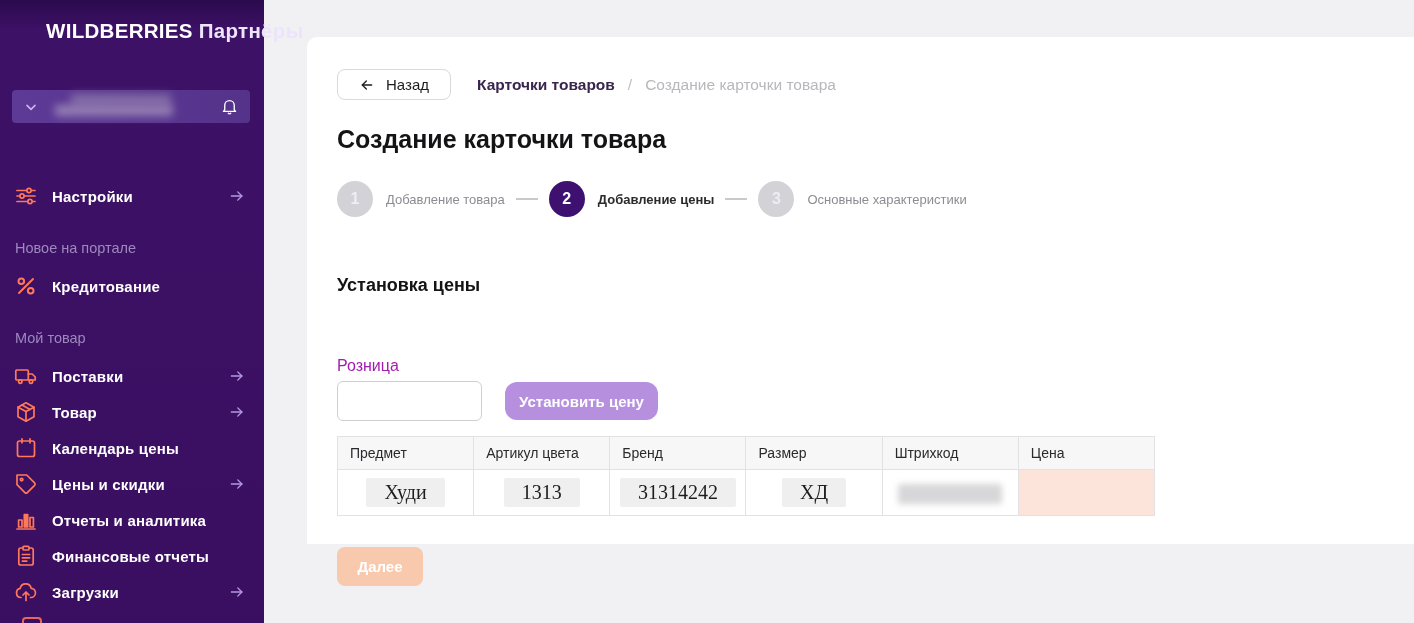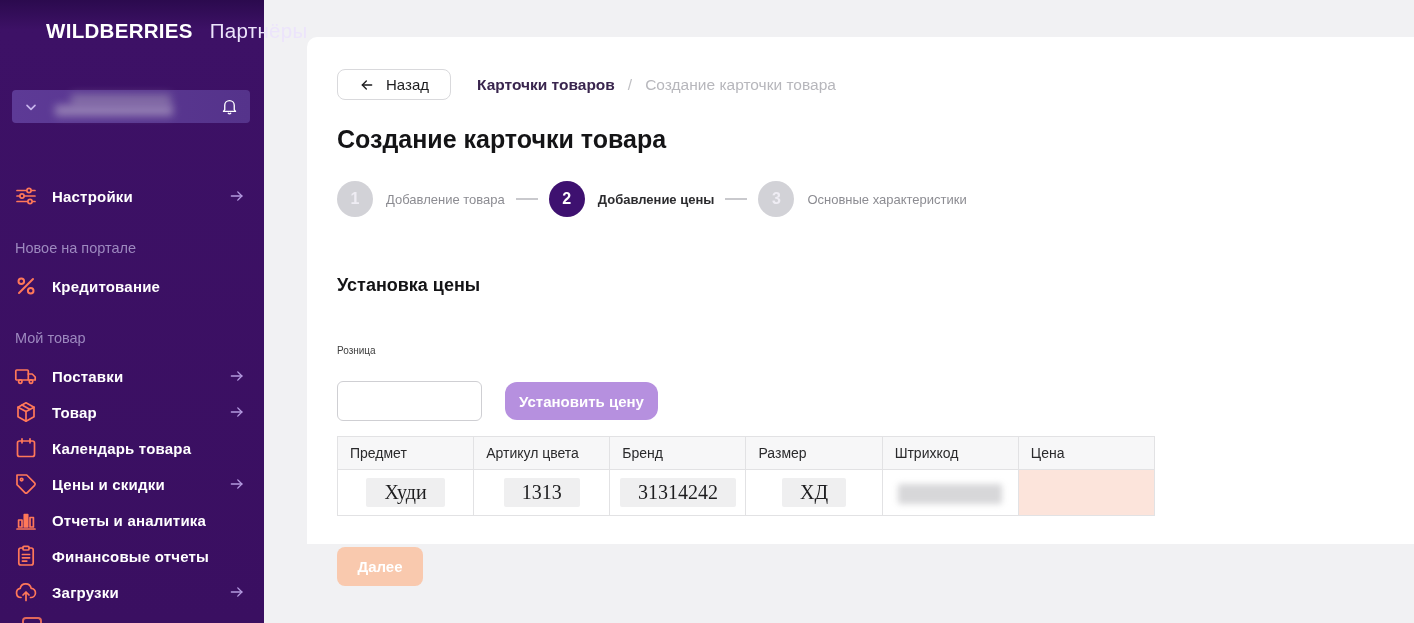--- a/index.html
+++ b/index.html
@@ -12,21 +12,21 @@
   }
 
   
   .sidebar {
     position:absolute; left:0; top:0; width:264px; height:623px;
     background:linear-gradient(180deg,#2b0a4e 0px,#3d1166 30px,#3a0f61 100%);
     color:#fff;
   }
   .logo { position:absolute; top:19px; left:14px; font-size:20.5px; letter-spacing:.3px; white-space:nowrap; }
   .logo .brand { font-weight:800; color:#fff;margin-left:32px; }
-  .logo .suffix { font-weight:400; color:#ece4fb; margin-left:17px; }
+  .logo .suffix { font-weight:700; color:#ece4fb; margin-left:6px; }
 
   .user-box {
     position:absolute; top:90px; left:12px; width:238px; height:33px;
     background:linear-gradient(90deg,#5d3a96,#55338b);
     border-radius:4px; display:flex; align-items:center; padding:0 11px; cursor:pointer;
   }
   .user-box .chev { width:16px; height:16px; flex:0 0 auto; }
   .redacted-name { position:relative; margin-left:16px; width:118px; height:18px; flex:0 0 auto; }
   .redacted-name .b1 { position:absolute; left:16px; top:-4px; width:100px; height:12px; background:#8f7cab; opacity:.75; filter:blur(4px); border-radius:2px; }
   .redacted-name .b2 { position:absolute; left:0; top:7px; width:118px; height:11px; background:#a492bd; opacity:.8; filter:blur(4px); border-radius:2px; }
@@ -73,21 +73,21 @@
   .step.inactive .step-circle { background:#d2d2d7; color:#efedf4; }
   .step.active .step-circle { background:#3e1170; color:#fff; }
   .step-label { margin-left:13px; font-size:13px; }
   .step.inactive .step-label { color:#8c8c92; }
   .step.active .step-label { color:#2b2b2e; font-weight:700; }
   .step-dash { width:22px; height:2px; background:#c9c9cd; margin:0 11px; }
 
   
   .section-heading { position:absolute; left:30px; top:238px; font-size:18px; font-weight:700; color:#141416; }
   .section-desc { position:absolute; left:30px; top:273px; font-size:14.5px; color:#1d1d1f; }
-  .retail-label { position:absolute; left:30px; top:308px; font-size:10px; color:#404040; }
+  .retail-label { position:absolute; left:30px; top:320px; font-size:16px; color:#a21caf; }
   .retail-input {
     position:absolute; left:30px; top:344px; width:145px; height:40px;
     border:1px solid #cfcfd3; border-radius:6px; background:#fff;
     font-size:15px; padding:0 10px; outline:none;
   }
   .set-price-btn {
     position:absolute; left:198px; top:345px; width:153px; height:38px;
     background:#b690df; border:none; border-radius:12px;
     color:#fff; font-size:15px; font-weight:700; cursor:pointer;
     font-family:"Liberation Sans", sans-serif;
@@ -199,21 +199,21 @@
             <path d="M13 6.5l5.5 5.5-5.5 5.5"></path>
           </svg></span>
       </div>
       <div class="menu-item">
         <span class="mi-icon">
           <svg viewBox="0 0 24 24" fill="none" stroke="#FF7859" stroke-width="1.7" stroke-linecap="round" stroke-linejoin="round">
             <rect x="3.5" y="5" width="17" height="15.5" rx="2"></rect>
             <path d="M8 2.8v4M16 2.8v4"></path>
           </svg>
         </span>
-        <span class="mi-label">Календарь товара</span>
+        <span class="mi-label">Календарь цены</span>
       </div>
       <div class="menu-item">
         <span class="mi-icon">
           <svg viewBox="0 0 24 24" fill="none" stroke="#FF7859" stroke-width="1.7" stroke-linecap="round" stroke-linejoin="round">
             <path d="M20.6 13.3l-7.3 7.3a1.7 1.7 0 0 1-2.4 0L3 12.7V3h9.7l7.9 7.9a1.7 1.7 0 0 1 0 2.4z"></path>
             <circle cx="7.6" cy="7.6" r="1.3"></circle>
           </svg>
         </span>
         <span class="mi-label">Цены и скидки</span>
         <span class="mi-arrow"><svg viewBox="0 0 24 24" fill="none" stroke="#b49be0" stroke-width="1.8" stroke-linecap="round" stroke-linejoin="round">

